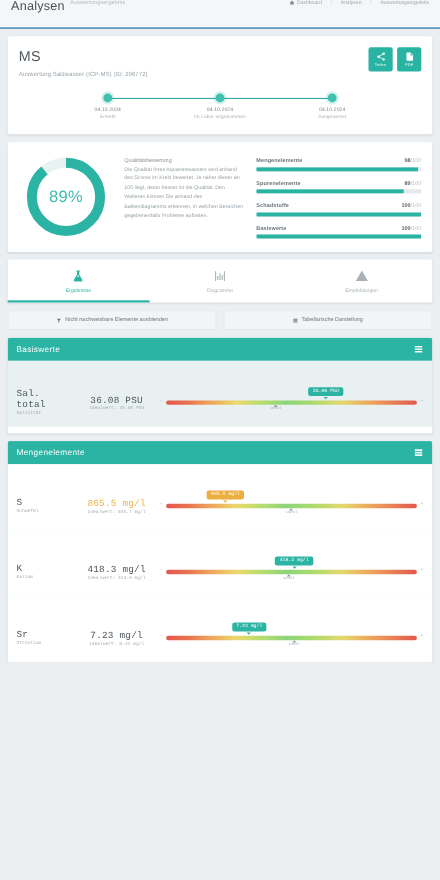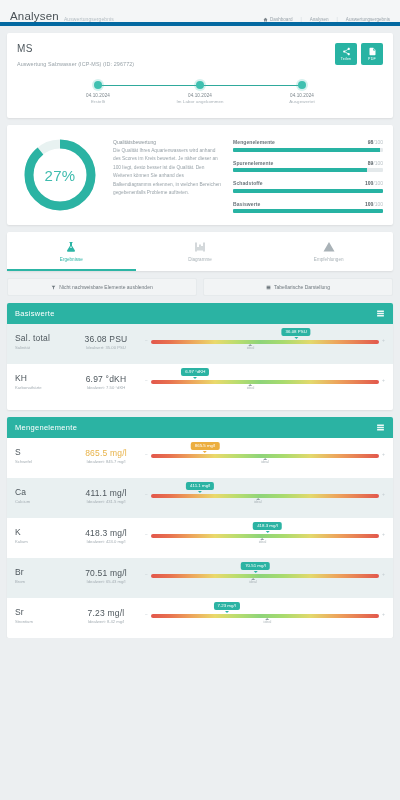--- a/index.html
+++ b/index.html
@@ -9,23 +9,23 @@
     font-family: "Liberation Sans", sans-serif;
     color: #37474f;
   }
   body { padding-bottom: 0; }
 
   
   .topbar {
     height: 26px;
     background: #f4f6f7;
     display: flex;
-    align-items: flex-end;
+    align-items: flex-start;
     padding: 0 10px;
-    border-bottom: 4px solid #0369a1;
+    border-bottom: 1px solid #0369a1;
   }
   .topbar-title {
     font-size: 11.5px;
     color: #4a5257;
     letter-spacing: .2px;
   }
   .topbar-sub {
     font-size: 5px;
     color: #b3bcc2;
     margin-left: 5px;
@@ -48,21 +48,21 @@
     background: #fff;
     margin: 7px 7px 0 7px;
     border-radius: 2px;
     box-shadow: 0 1px 2px rgba(0,0,0,.08);
   }
 
   .head-card { padding: 10px 10px 6px 10px; }
   .head-row { display: flex; align-items: flex-start; }
   .head-left { flex: 1; }
   .ms-title {
-    font-size: 10px;
+    font-size: 13px;
     color: #4f585e;
     letter-spacing: .3px;
   }
   .ms-sub {
     font-size: 5.4px;
     color: #98a2a8;
     margin-top: 7px;
     letter-spacing: .1px;
   }
   .head-actions { display: flex; gap: 4px; }
@@ -180,22 +180,23 @@
     letter-spacing: .3px;
     display: flex;
     align-items: center;
   }
   .sec-head .grid-ico { margin-left: auto; width: 9px; height: 9px; fill: #fff; opacity: .92; cursor: pointer; }
 
   .row {
     display: flex;
     align-items: center;
     background: #fff;
-    padding: 3px 8px 7px 8px;
+    padding: 23px 8px 7px 8px;
     min-height: 40px;
+    font-family: Liberation Mono, monospace;
   }
   .row.alt { background: #e9f0f1; }
 
   .r-name { width: 52px; }
   .r-sym { font-size: 8.5px; color: #4d565c; letter-spacing: .2px; line-height: 1.15; }
   .r-full { font-size: 4.2px; color: #a5aeb4; margin-top: 1px; }
 
   .r-val { width: 78px; text-align: center; }
   .r-num { font-size: 8.5px; color: #4d565c; letter-spacing: .2px; }
   .r-num.warn { color: #e8b34a; }
@@ -335,21 +336,21 @@
   </div>
 </div>
 
 <div class="card quality-card">
   <div class="ring-wrap">
     <div class="ring">
       <svg width="76" height="76" viewBox="0 0 76 76">
         <circle cx="38" cy="38" r="31" fill="none" stroke="#e8f2f1" stroke-width="9"></circle>
         <circle id="ring-arc" cx="38" cy="38" r="31" fill="none" stroke="#2bb3a3" stroke-width="9" stroke-linecap="butt" stroke-dasharray="194.77874452256717" stroke-dashoffset="21.425661897482385"></circle>
       </svg>
-      <div class="ring-val">27%</div>
+      <div class="ring-val">89%</div>
     </div>
   </div>
   <div class="q-text">
     <div class="q-h">Qualitätsbewertung</div>
     <div class="q-p">Die Qualität Ihres Aquarienwassers wird anhand des Scores im Kreis bewertet. Je näher dieser an 100 liegt, desto besser ist die Qualität. Den Weiteren können Sie anhand des Balkendiagramms erkennen, in welchen Bereichen gegebenenfalls Probleme auftreten.</div>
   </div>
   <div class="scores">
     <div class="score">
       <div class="score-top">
         <span class="score-name">Mengenelemente</span>
@@ -450,40 +451,20 @@
           <span class="bar-minus">−</span>
           <span class="bar-plus">+</span>
           <div class="bar-line"></div>
           <div class="badge" style="left:63%">36.08 PSU</div>
           <div class="ideal-mark" style="left:44%">
             <div class="ideal-tri"></div>
             <div class="ideal-txt">ideal</div>
           </div>
         </div>
       </div>
-      <div class="row">
-        <div class="r-name">
-          <div class="r-sym">KH</div>
-          <div class="r-full">Karbonathärte</div>
-        </div>
-        <div class="r-val">
-          <div class="r-num">6.97 °dKH</div>
-          <div class="r-ideal">Idealwert: 7.50 °dKH</div>
-        </div>
-        <div class="r-bar">
-          <span class="bar-minus">−</span>
-          <span class="bar-plus">+</span>
-          <div class="bar-line"></div>
-          <div class="badge" style="left:21%">6.97 °dKH</div>
-          <div class="ideal-mark" style="left:44%">
-            <div class="ideal-tri"></div>
-            <div class="ideal-txt">ideal</div>
-          </div>
-        </div>
-      </div>
       <div class="sec-tail"></div>
     </div>
     <div class="section">
       <div class="sec-head">
         <span>Mengenelemente</span>
         <svg class="grid-ico" viewBox="0 0 24 24">
           <path d="M3 4h18v4H3V4zm0 6h18v4H3v-4zm0 6h18v4H3v-4z"></path>
         </svg>
       </div>
       <div class="row">
@@ -499,80 +480,40 @@
           <span class="bar-minus">−</span>
           <span class="bar-plus">+</span>
           <div class="bar-line"></div>
           <div class="badge warn" style="left:25%">865.5 mg/l</div>
           <div class="ideal-mark" style="left:50%">
             <div class="ideal-tri"></div>
             <div class="ideal-txt">ideal</div>
           </div>
         </div>
       </div>
-      <div class="row alt">
-        <div class="r-name">
-          <div class="r-sym">Ca</div>
-          <div class="r-full">Calcium</div>
-        </div>
-        <div class="r-val">
-          <div class="r-num">411.1 mg/l</div>
-          <div class="r-ideal">Idealwert: 431.5 mg/l</div>
-        </div>
-        <div class="r-bar">
-          <span class="bar-minus">−</span>
-          <span class="bar-plus">+</span>
-          <div class="bar-line"></div>
-          <div class="badge" style="left:23%">411.1 mg/l</div>
-          <div class="ideal-mark" style="left:47%">
-            <div class="ideal-tri"></div>
-            <div class="ideal-txt">ideal</div>
-          </div>
-        </div>
-      </div>
       <div class="row">
         <div class="r-name">
           <div class="r-sym">K</div>
           <div class="r-full">Kalium</div>
         </div>
         <div class="r-val">
           <div class="r-num">418.3 mg/l</div>
           <div class="r-ideal">Idealwert: 424.0 mg/l</div>
         </div>
         <div class="r-bar">
           <span class="bar-minus">−</span>
           <span class="bar-plus">+</span>
           <div class="bar-line"></div>
           <div class="badge" style="left:51%">418.3 mg/l</div>
           <div class="ideal-mark" style="left:49%">
             <div class="ideal-tri"></div>
             <div class="ideal-txt">ideal</div>
           </div>
         </div>
       </div>
-      <div class="row alt">
-        <div class="r-name">
-          <div class="r-sym">Br</div>
-          <div class="r-full">Brom</div>
-        </div>
-        <div class="r-val">
-          <div class="r-num">70.51 mg/l</div>
-          <div class="r-ideal">Idealwert: 65.43 mg/l</div>
-        </div>
-        <div class="r-bar">
-          <span class="bar-minus">−</span>
-          <span class="bar-plus">+</span>
-          <div class="bar-line"></div>
-          <div class="badge" style="left:46%">70.51 mg/l</div>
-          <div class="ideal-mark" style="left:45%">
-            <div class="ideal-tri"></div>
-            <div class="ideal-txt">ideal</div>
-          </div>
-        </div>
-      </div>
       <div class="row">
         <div class="r-name">
           <div class="r-sym">Sr</div>
           <div class="r-full">Strontium</div>
         </div>
         <div class="r-val">
           <div class="r-num">7.23 mg/l</div>
           <div class="r-ideal">Idealwert: 8.42 mg/l</div>
         </div>
         <div class="r-bar">

